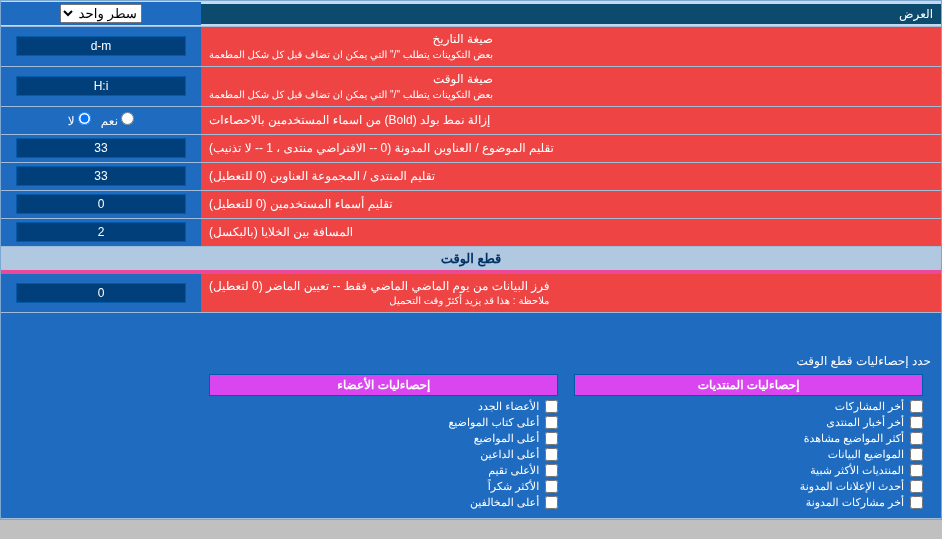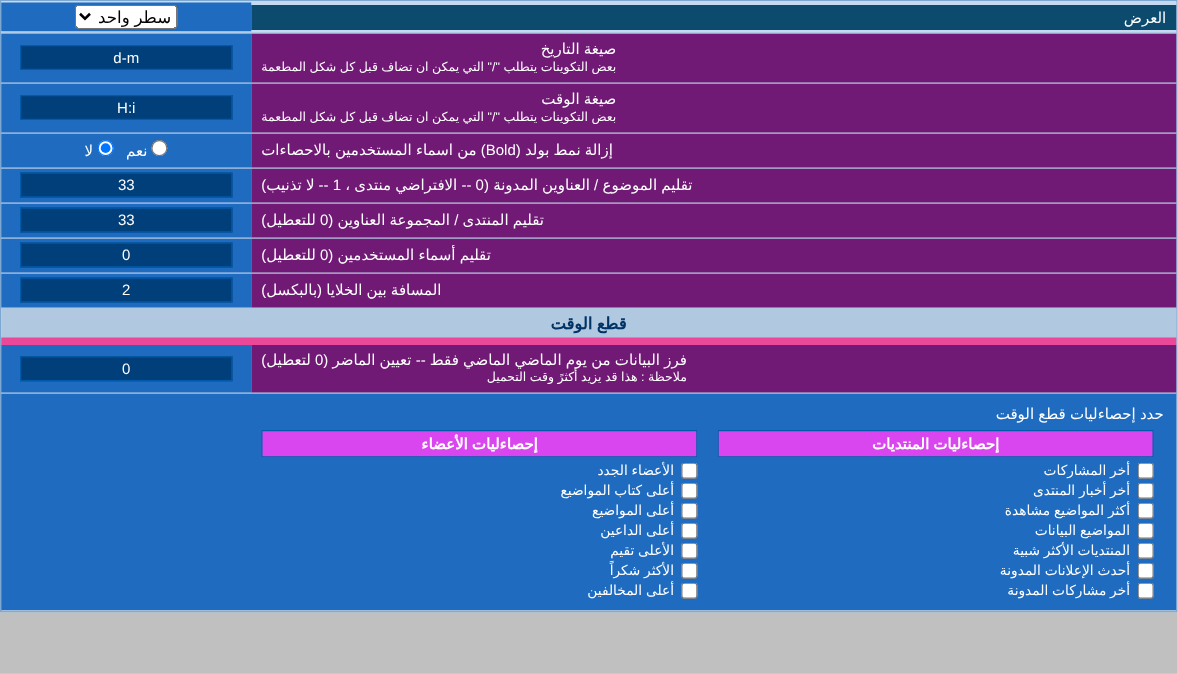--- a/index.html
+++ b/index.html
@@ -16,21 +16,21 @@
     }
     .row {
       display: flex;
       flex-direction: row;
       align-items: stretch;
       border-bottom: 1px solid #a0bcd8;
       min-height: 28px;
     }
     .row-label {
       flex: 1;
-      background: #701a75;
+      background: #ef4444;
       color: #fff;
       padding: 4px 8px;
       display: flex;
       align-items: center;
       justify-content: flex-end;
       text-align: right;
       font-size: 12px;
       line-height: 1.4;
     }
     .row-label small {
@@ -65,32 +65,33 @@
       color: #fff;
       font-size: 12px;
     }
     .section-header {
       background: #b0c8e0;
       color: #003366;
       font-weight: bold;
       font-size: 13px;
       padding: 4px 10px;
       text-align: center;
-      border-bottom: 6px solid #ec4899;
+      border-bottom: 4px solid #ec4899;
     }
     .stats-section {
       background: #1e6bbf;
       padding: 6px 10px;
       border-bottom: 1px solid #a0bcd8;
     }
     .stats-title {
       color: #fff;
       font-size: 12px;
       text-align: right;
       padding: 3px 0 6px 0;
+      margin-top: 32px;
     }
     .stats-columns {
       display: flex;
       flex-direction: row;
       gap: 0;
     }
     .stats-col {
       flex: 1;
       padding: 0 8px;
     }

